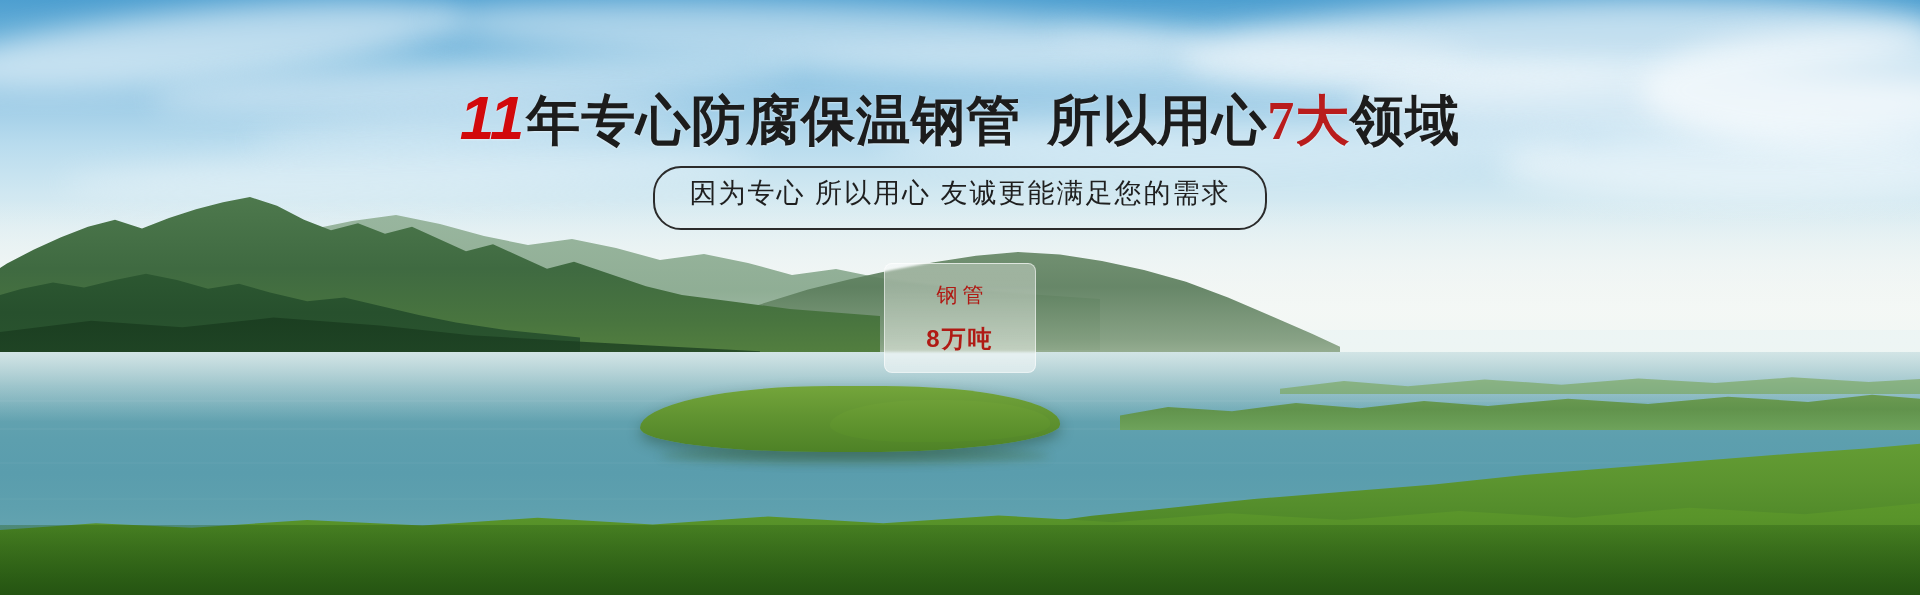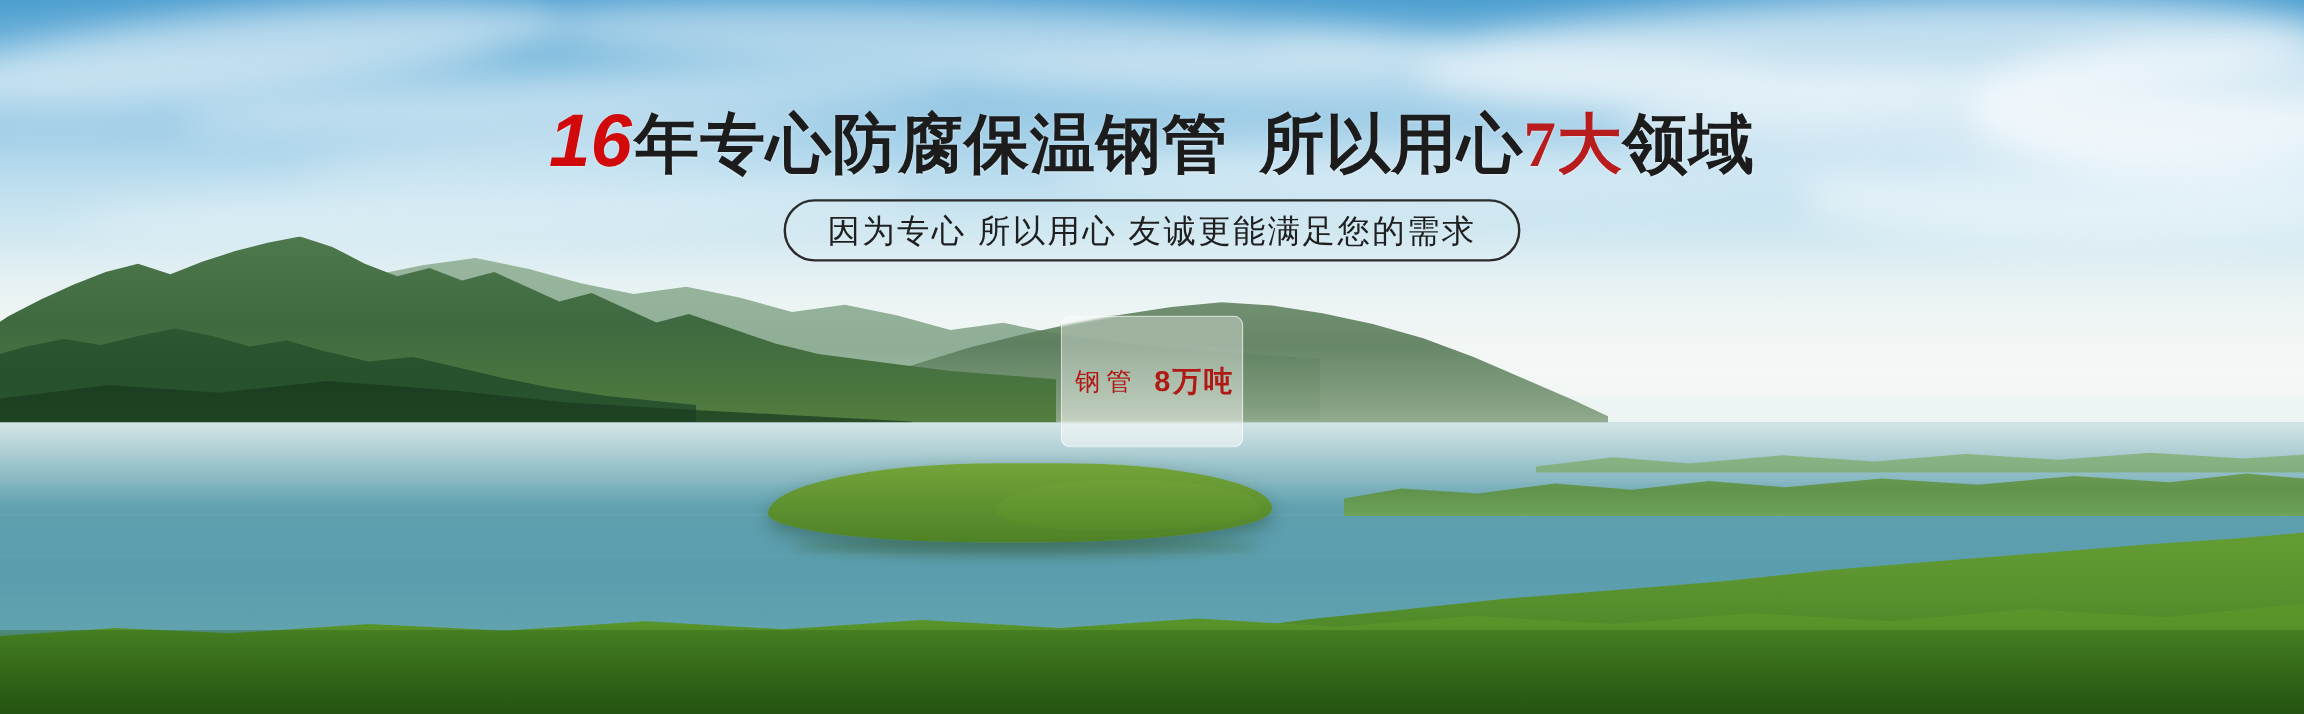--- a/index.html
+++ b/index.html
@@ -221,21 +221,21 @@
   .headline .gap { display:inline-block; width:26px; }
 
   .subtitle-wrap {
     position:absolute;
     left:0; top:166px; width:1920px;
     display:flex; justify-content:center;
   }
   .subtitle {
     border:2px solid #2b2b2b;
     border-radius:28px;
-    padding:8px 34px 6px;
+    padding:8px 34px 18px;
     font-size:27px;
     line-height:34px;
     color:#1f1f1f;
     letter-spacing:2px;
     white-space:nowrap;
     background:rgba(255,255,255,.05);
   }
 
   
   .cards {
@@ -245,21 +245,21 @@
     justify-content:center;
     gap:20px;
   }
   .card {
     width:152px;
     height:110px;
     border-radius:8px;
     background:linear-gradient(to bottom, rgba(255,255,255,.34) 0%, rgba(255,255,255,.42) 55%, rgba(255,255,255,.50) 100%);
     border:1px solid rgba(255,255,255,.55);
     display:flex;
-    flex-direction:row;
+    flex-direction:column;
     align-items:center;
     justify-content:center;
     gap:14px;
     backdrop-filter:blur(1px);
   }
   .card-label {
     font-size:21px;
     letter-spacing:5px;
     color:#b01a14;
     text-indent:5px;
@@ -316,21 +316,21 @@
   <div class="island-refl"></div>
   <div class="island"></div>
   <div class="island2"></div>
   <div class="grass-right"></div>
   <div class="grass-front"></div>
   <div class="grass-front-dark"></div>
 
   <div class="content">
 
     <div class="headline">
-      <span class="num">16</span><span>年专心防腐保温钢管</span><span class="gap"></span><span>所以用心</span><span class="red">7大</span><span>领域</span>
+      <span class="num">11</span><span>年专心防腐保温钢管</span><span class="gap"></span><span>所以用心</span><span class="red">7大</span><span>领域</span>
     </div>
 
     <div class="subtitle-wrap">
       <div class="subtitle">因为专心 所以用心  友诚更能满足您的需求</div>
     </div>
 
     <div class="cards">
 
       <div class="card">
         <div class="card-label">钢管</div>

